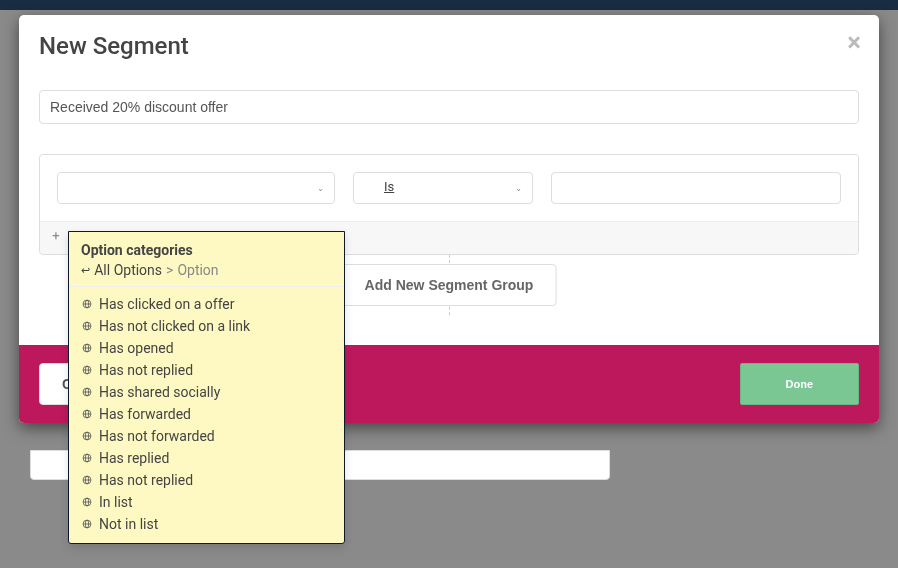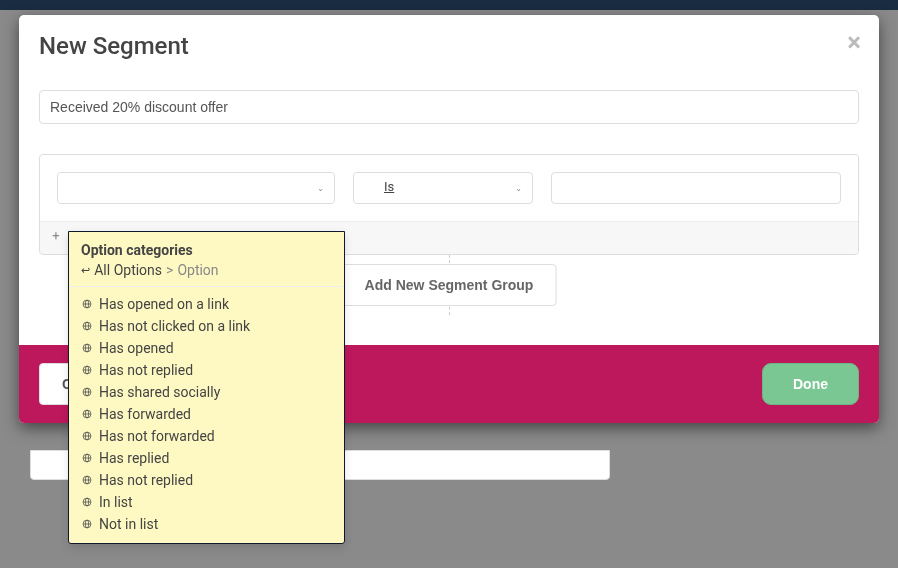--- a/index.html
+++ b/index.html
@@ -161,23 +161,23 @@
       border-radius: 4px;
       padding: 12px 22px;
       font-size: 14px;
       font-weight: 600;
       color: #555;
       cursor: pointer;
     }
     .btn-done {
       background: #7ac794;
       border: 1px solid #6ab783;
-      border-radius: 9px;
-      padding: 12px 30px;
-      font-size: 14px;
+      border-radius: 2px;
+      padding: 12px 45px;
+      font-size: 11px;
       font-weight: 600;
       color: #fff;
       cursor: pointer;
     }
     .bg-bar {
       position: absolute;
       top: 450px;
       left: 30px;
       width: 580px;
       height: 30px;
@@ -316,21 +316,21 @@
   <div class="dd-sep"></div>
   <div class="dd-list" id="dd-list">
       <div class="dd-item">
         <span class="dd-icon">
           <svg viewBox="0 0 16 16" fill="none" stroke="#555" stroke-width="1.3">
             <circle cx="8" cy="8" r="6.3"></circle>
             <ellipse cx="8" cy="8" rx="2.6" ry="6.3"></ellipse>
             <line x1="1.7" y1="8" x2="14.3" y2="8"></line>
           </svg>
         </span>
-        <span>Has opened on a link</span>
+        <span>Has clicked on a offer</span>
       </div>
       <div class="dd-item">
         <span class="dd-icon">
           <svg viewBox="0 0 16 16" fill="none" stroke="#555" stroke-width="1.3">
             <circle cx="8" cy="8" r="6.3"></circle>
             <ellipse cx="8" cy="8" rx="2.6" ry="6.3"></ellipse>
             <line x1="1.7" y1="8" x2="14.3" y2="8"></line>
           </svg>
         </span>
         <span>Has not clicked on a link</span>

